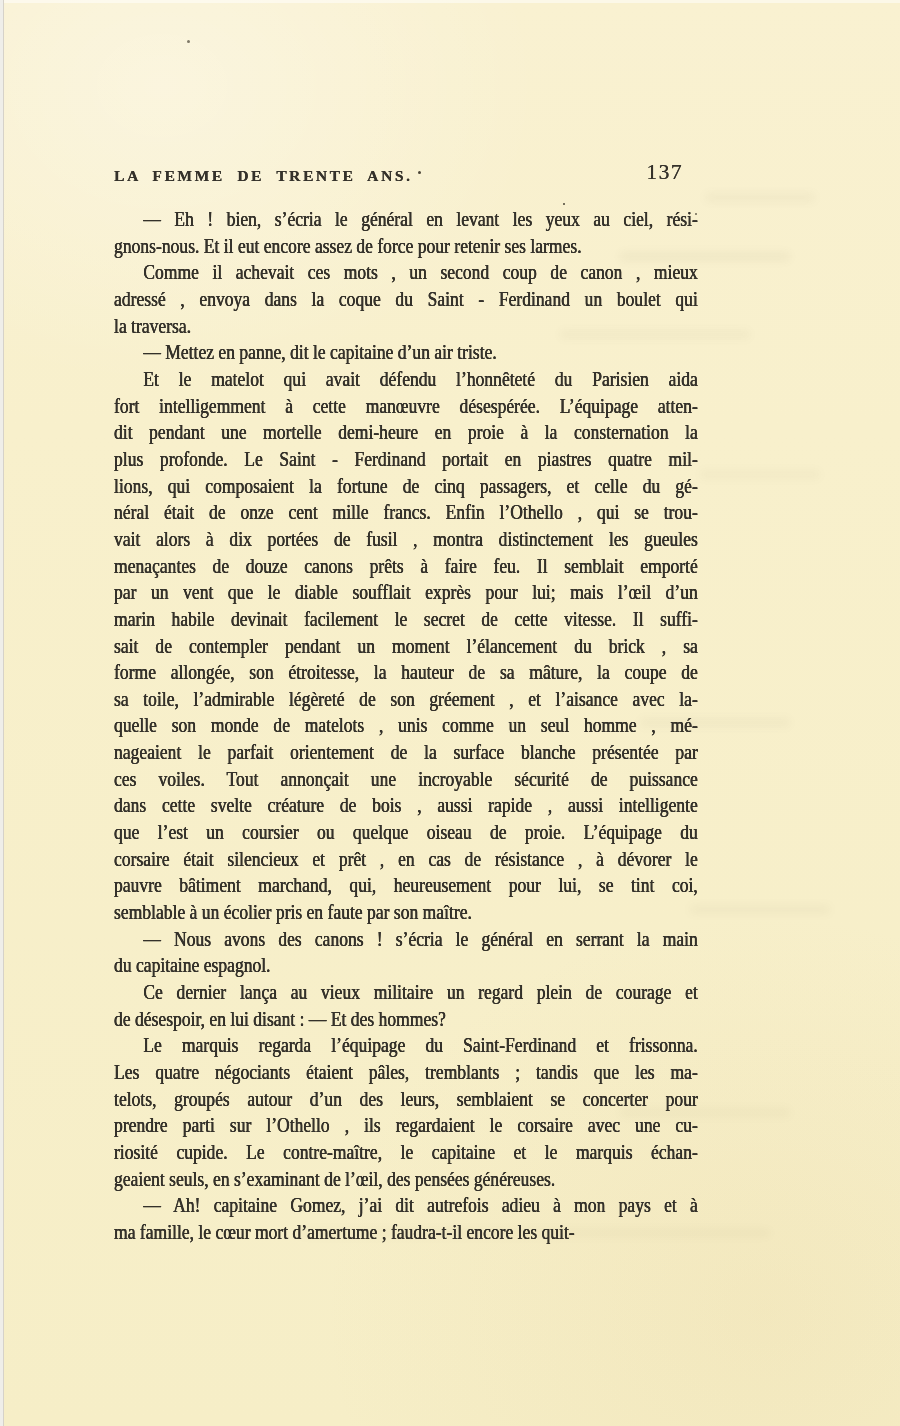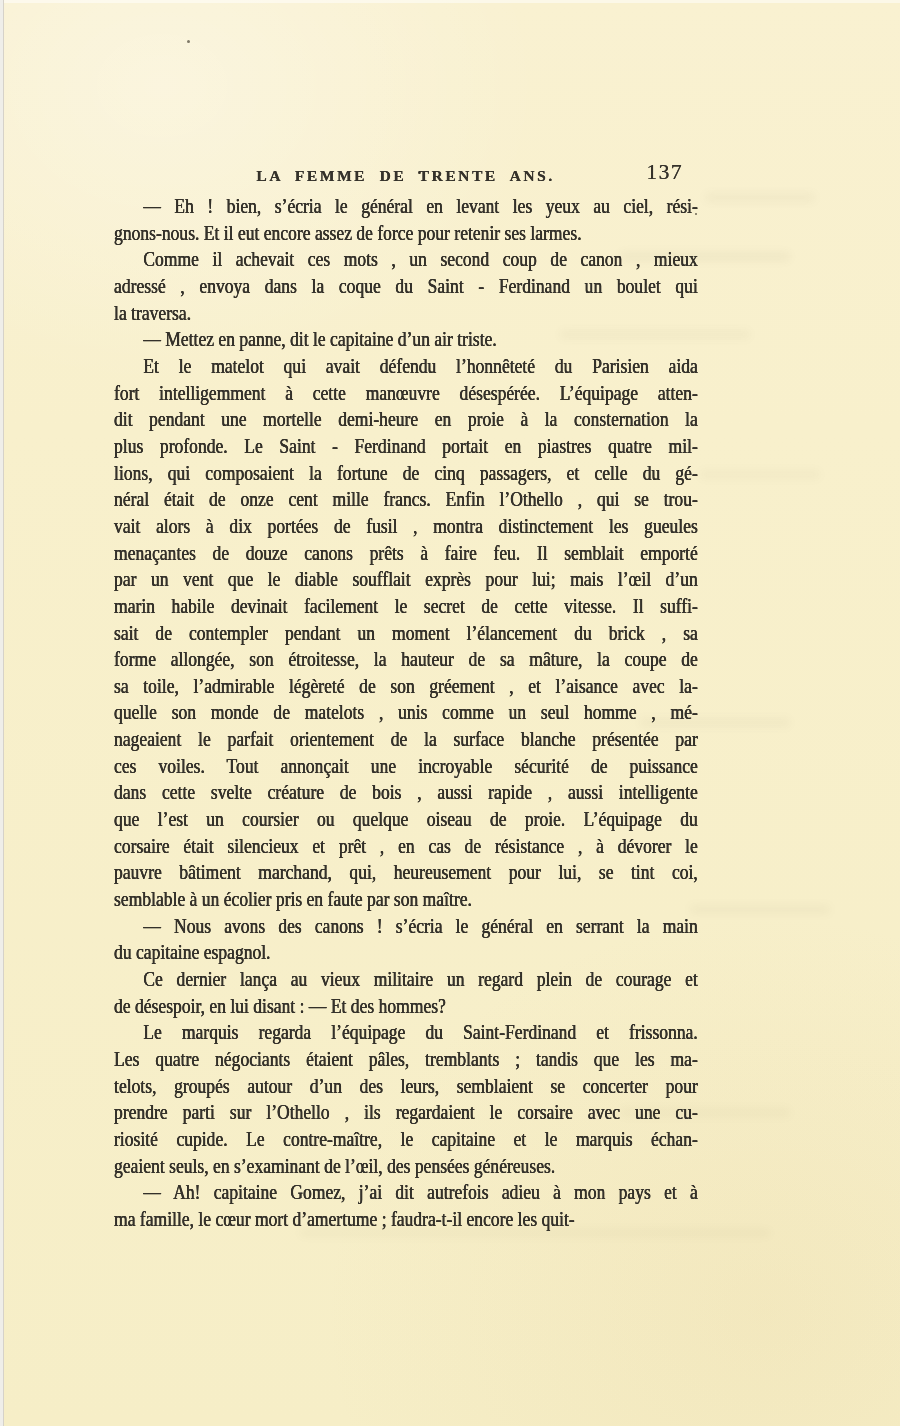--- a/index.html
+++ b/index.html
@@ -26,33 +26,33 @@
   }
   .edge-top{
     position:absolute;left:0;top:0;right:0;height:3px;
     background:rgba(255,255,255,0.5);
   }
   .header{
     position:absolute;left:114px;top:163px;width:583px;height:26px;
     line-height:26px;color:var(--ink);
   }
   .running-title{
-    display:block;text-align:center;
+    display:block;
     font-weight:bold;font-size:15.5px;
     letter-spacing:2.6px;word-spacing:6px;
     text-shadow:0.25px 0 0 currentColor;
   }
   .folio{
     position:absolute;right:14px;top:-4px;
     font-size:21.5px;letter-spacing:1.5px;
     text-shadow:0.25px 0 0 currentColor;
     margin-left:18px;
   }
   .textblock{
-    position:absolute;left:114px;top:193px;width:583px;
+    position:absolute;left:114px;top:206px;width:583px;
   }
   .line{
     width:678px;
     transform:scaleX(0.861);
     transform-origin:0 0;
     font-size:20.4px;
     line-height:26.65px;
     color:var(--ink);
     text-align:justify;
     text-align-last:justify;

